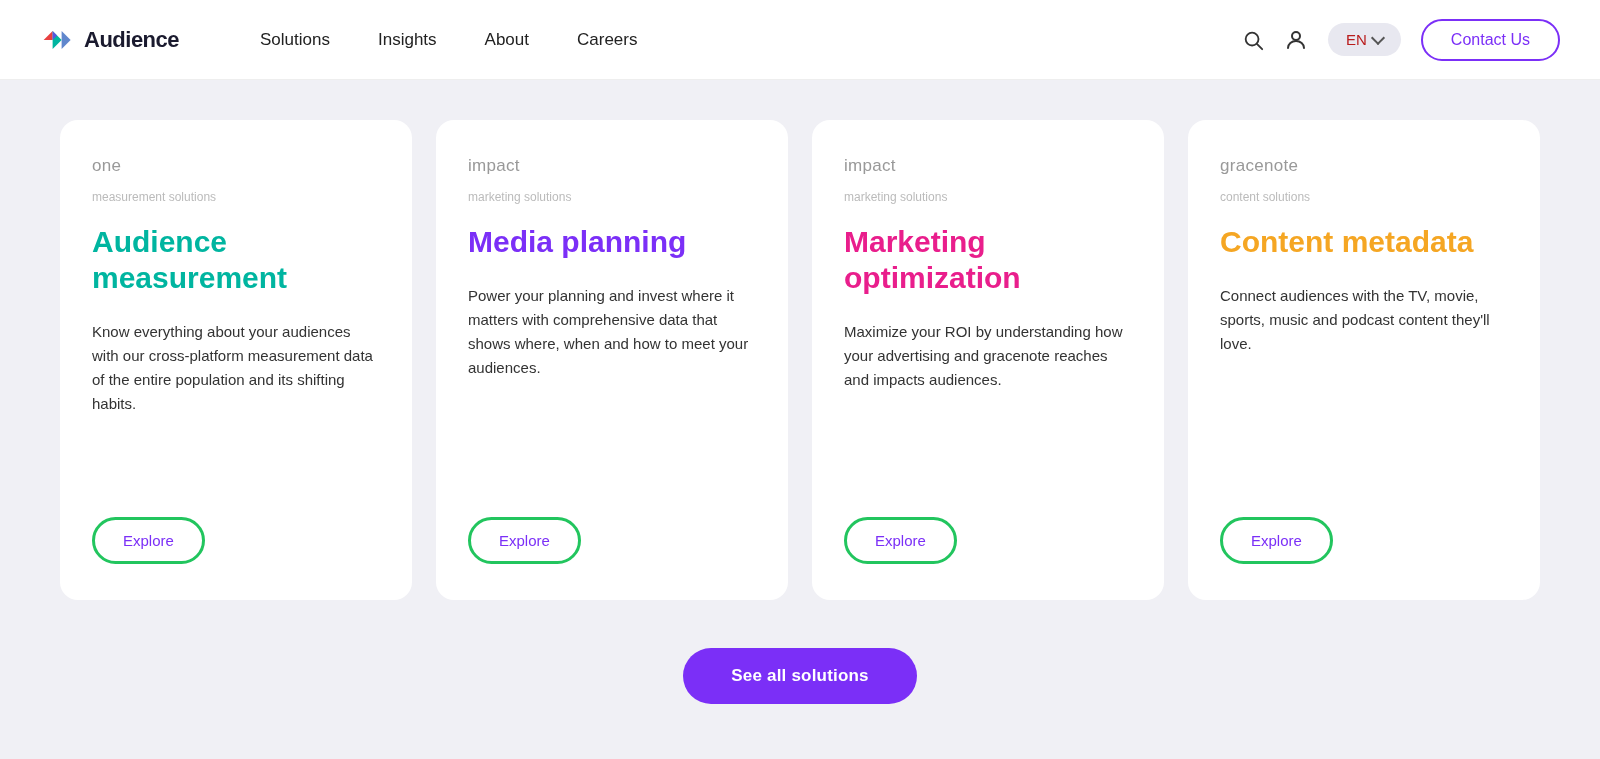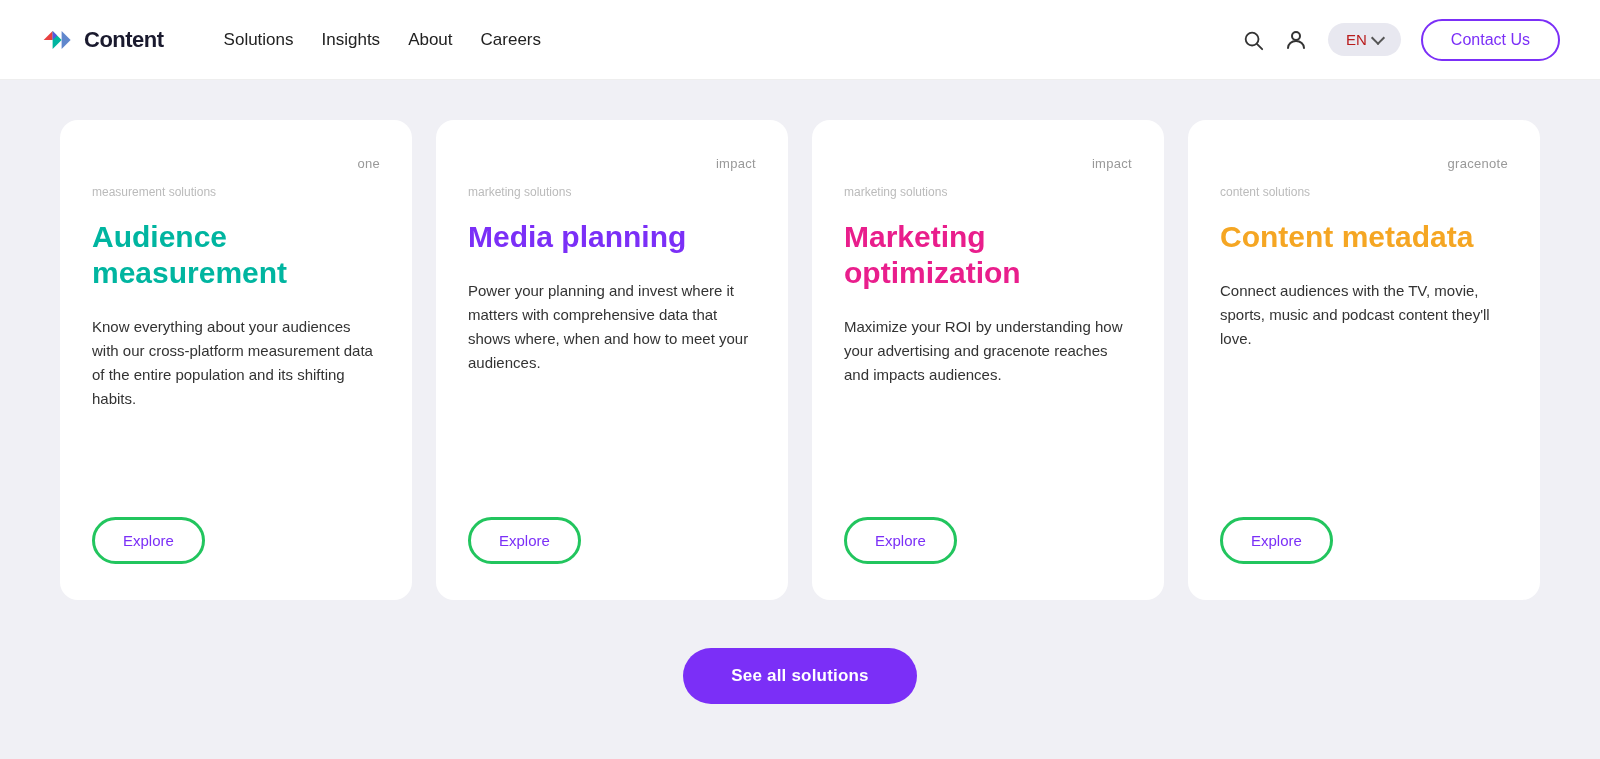--- a/index.html
+++ b/index.html
@@ -33,22 +33,23 @@
     }
     .logo-text {
       font-size: 22px;
       font-weight: 700;
       color: #1a1a2e;
       letter-spacing: -0.5px;
     }
     .nav-links {
       display: flex;
       align-items: center;
-      gap: 28px;
+      gap: 48px;
       flex: 1;
+      margin-left: 21px;
     }
     .nav-link {
       font-size: 17px;
       color: #222;
       text-decoration: none;
       font-weight: 400;
       cursor: pointer;
     }
     .nav-actions {
       display: flex;
@@ -110,25 +111,24 @@
     }
     .card {
       background: #fff;
       border-radius: 18px;
       padding: 36px 32px 36px 32px;
       display: flex;
       flex-direction: column;
       min-height: 480px;
     }
     .card-brand {
-      font-size: 13px;
+      font-size: 17px;
       color: #999;
       font-weight: 500;
       letter-spacing: 0.3px;
-      text-align: right;
     }
     .card-category {
       font-size: 12px;
       color: #bbb;
       margin-top: 14px;
       margin-bottom: 20px;
     }
     .card-title {
       font-size: 30px;
       font-weight: 700;
@@ -198,21 +198,21 @@
     <svg class="logo-icon" viewBox="0 0 40 40" xmlns="http://www.w3.org/2000/svg">
 
       <polygon points="4,20 14,10 14,20" fill="#e84040"></polygon>
 
       <polygon points="14,10 24,20 14,30" fill="#00b5a0"></polygon>
 
       <polygon points="24,10 34,20 24,30" fill="#4472c4" opacity="0.85"></polygon>
 
       <polygon points="14,10 19,15 14,20" fill="#7b2ff7" opacity="0.7"></polygon>
     </svg>
-    <span class="logo-text">Content</span>
+    <span class="logo-text">Audience</span>
   </a>
 
   <div class="nav-links">
     <a class="nav-link" href="#">Solutions</a>
     <a class="nav-link" href="#">Insights</a>
     <a class="nav-link" href="#">About</a>
     <a class="nav-link" href="#">Careers</a>
   </div>
 
   <div class="nav-actions">

